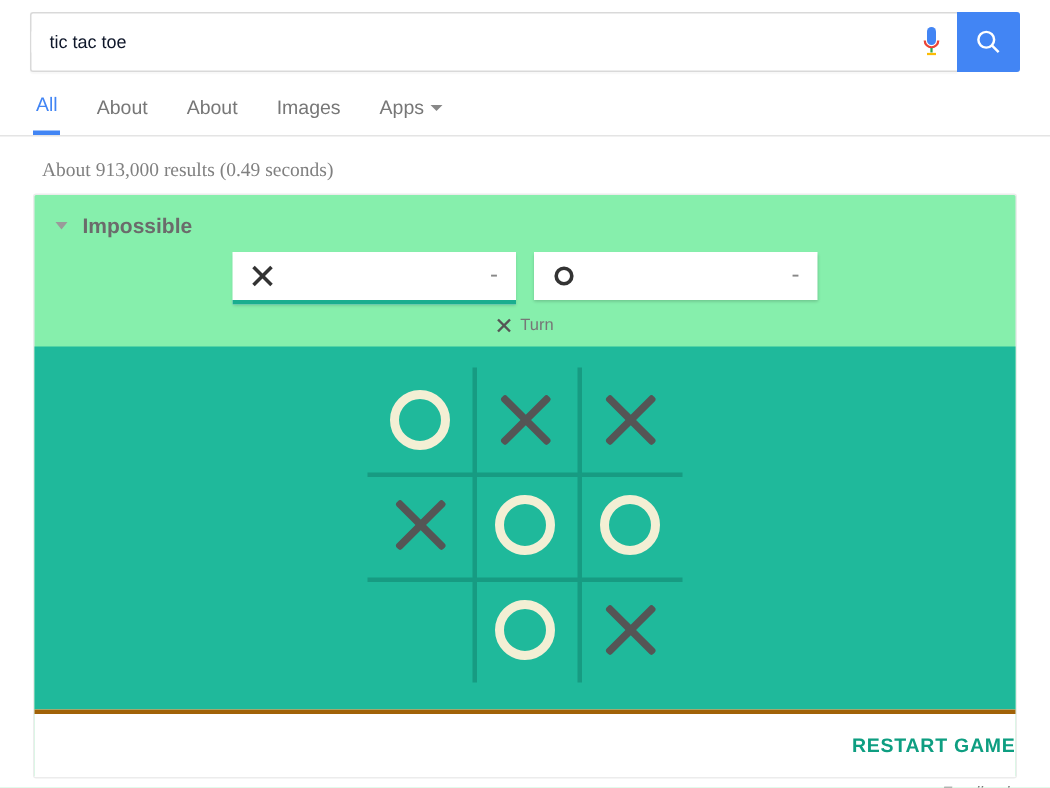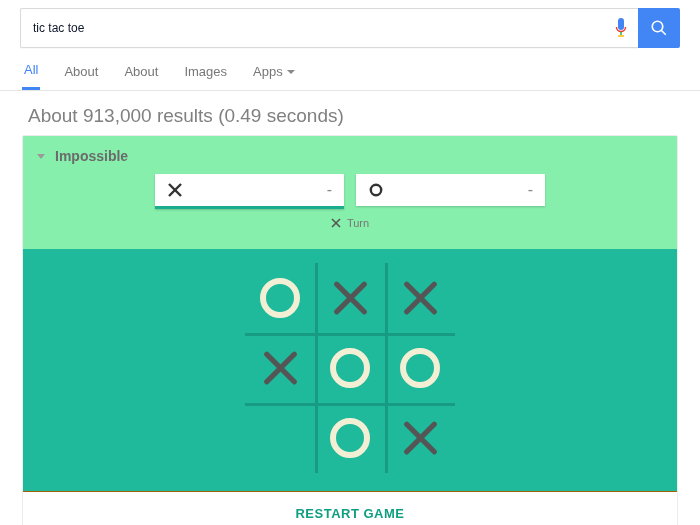--- a/index.html
+++ b/index.html
@@ -11,55 +11,55 @@
   .search-input{flex:1;border:none;outline:none;font-size:12px;padding:0 12px;color:#0f172a;}
   .mic{width:34px;display:flex;align-items:center;justify-content:center;}
   .search-btn{width:42px;height:40px;background:#4285f4;display:flex;align-items:center;justify-content:center;border-radius:0 2px 2px 0;cursor:pointer;}
 
   
   .tabs{margin-top:14px;padding:0 22px;display:flex;align-items:center;gap:22px;font-size:13px;color:#777;border-bottom:1px solid #e4e4e4;}
   .tab{padding:0 2px 10px 2px;cursor:pointer;}
   .tab.active{color:#4285f4;border-bottom:3px solid #4285f4;}
   .more-arrow{display:inline-block;margin-left:4px;width:0;height:0;border-left:4px solid transparent;border-right:4px solid transparent;border-top:4px solid #888;vertical-align:middle;}
 
-  .stats{font-size:19px;color:#808080;padding:14px 28px 8px;}
+  .stats{font-size:13px;color:#808080;padding:14px 28px 8px;font-family:Liberation Serif, serif;}
 
   
   .card{margin:0 22px 0 22px;background:#86efac;border:1px solid #ececec;border-radius:2px;}
   .card-head{display:flex;align-items:center;gap:10px;padding:12px 14px 10px;}
   .chev{width:0;height:0;border-left:4px solid transparent;border-right:4px solid transparent;border-top:5px solid #9a9a9a;}
   .difficulty{font-size:14px;color:#6b6b6b;font-weight:bold;}
 
   .score-row{display:flex;justify-content:center;gap:12px;padding:0 0 8px;}
   .score-box{width:165px;height:32px;background:#fff;box-shadow:0 1px 2px rgba(0,0,0,.18);display:flex;align-items:center;justify-content:space-between;padding:0 12px;}
   .score-box.active{border-bottom:3px solid #1aae8f;}
   .sym-x,.sym-o{width:16px;height:16px;}
   .sym-x svg, .sym-o svg{display:block;}
   .dash{font-size:16px;color:#888;}
 
-  .turn{display:flex;align-items:center;justify-content:center;gap:6px;font-size:11px;color:#777;padding-bottom:20px;}
+  .turn{display:flex;align-items:center;justify-content:center;gap:6px;font-size:11px;color:#777;padding-bottom:8px;}
   .turn .sym-x{width:10px;height:10px;}
 
   
   .board-area{background:#1fb99b;padding:14px 0 18px;}
   .board{width:210px;height:210px;margin:0 auto;position:relative;}
   .grid-line{position:absolute;background:#179b82;}
   .v1{left:70px;top:0;width:3px;height:210px;}
   .v2{left:140px;top:0;width:3px;height:210px;}
   .h1{top:70px;left:0;height:3px;width:210px;}
   .h2{top:140px;left:0;height:3px;width:210px;}
   .cells{position:absolute;inset:0;display:grid;grid-template-columns:repeat(3,70px);grid-template-rows:repeat(3,70px);}
   .cell{display:flex;align-items:center;justify-content:center;cursor:pointer;}
   .mark-o{width:40px;height:40px;border-radius:50%;border:6px solid #f3efd4;box-sizing:border-box;}
   .mark-x{width:40px;height:40px;position:relative;}
   .mark-x::before,.mark-x::after{content:"";position:absolute;left:18px;top:-2px;width:5px;height:44px;background:#555;border-radius:2px;}
   .mark-x::before{transform:rotate(45deg);}
   .mark-x::after{transform:rotate(-45deg);}
 
-  .restart{background:#fff;text-align:center;padding:12px 0;border-top:1px solid #a16207;}
+  .restart{background:#fff;text-align:right;padding:12px 0;border-top:3px solid #a16207;}
   .restart-label{color:#0e9e81;font-weight:bold;font-size:13px;letter-spacing:.5px;cursor:pointer;}
 
   .feedback{text-align:right;font-size:11px;color:#777;font-style:italic;padding:4px 24px 0 0;}
 </style>
 </head>
 <body>
 
 <div class="page">
 
   <div class="search-wrap">

